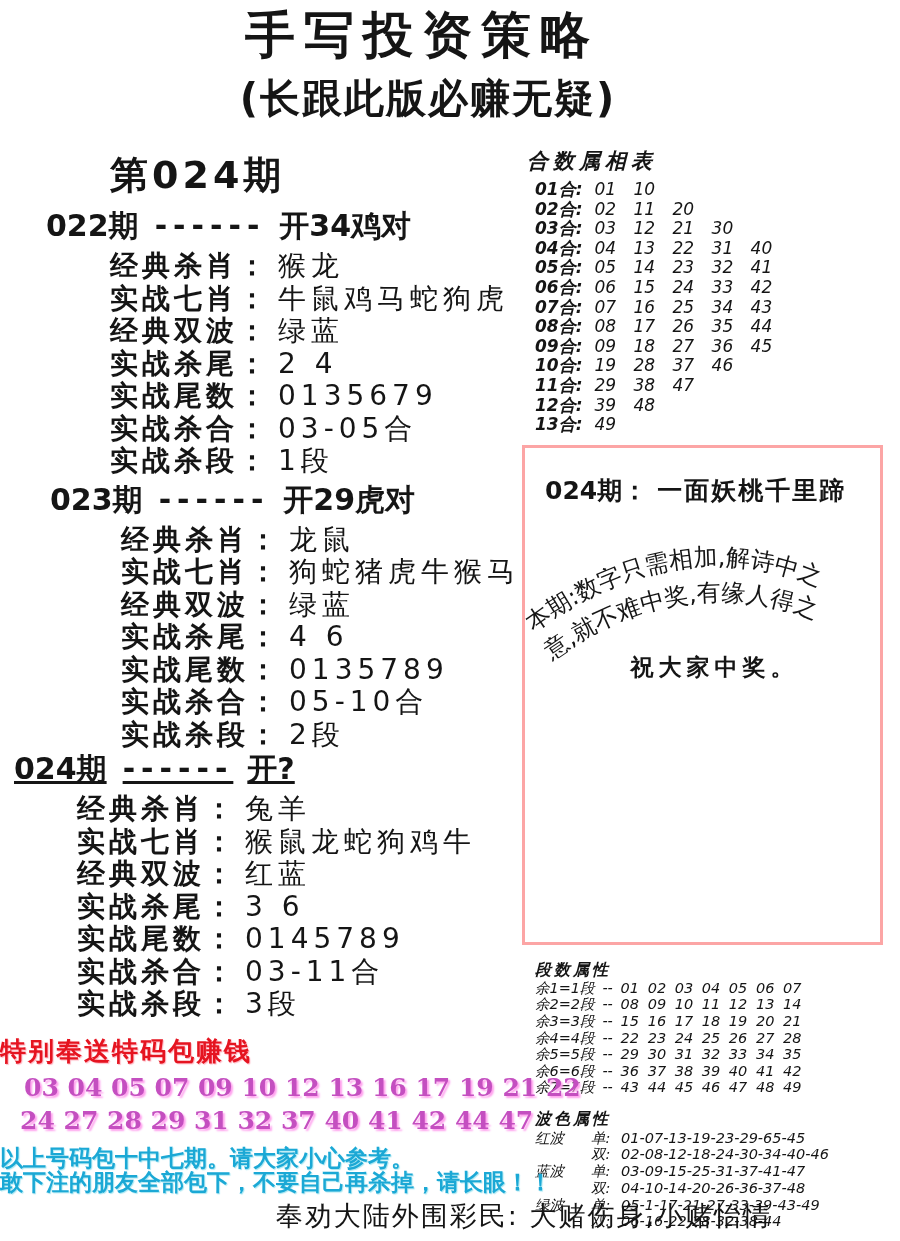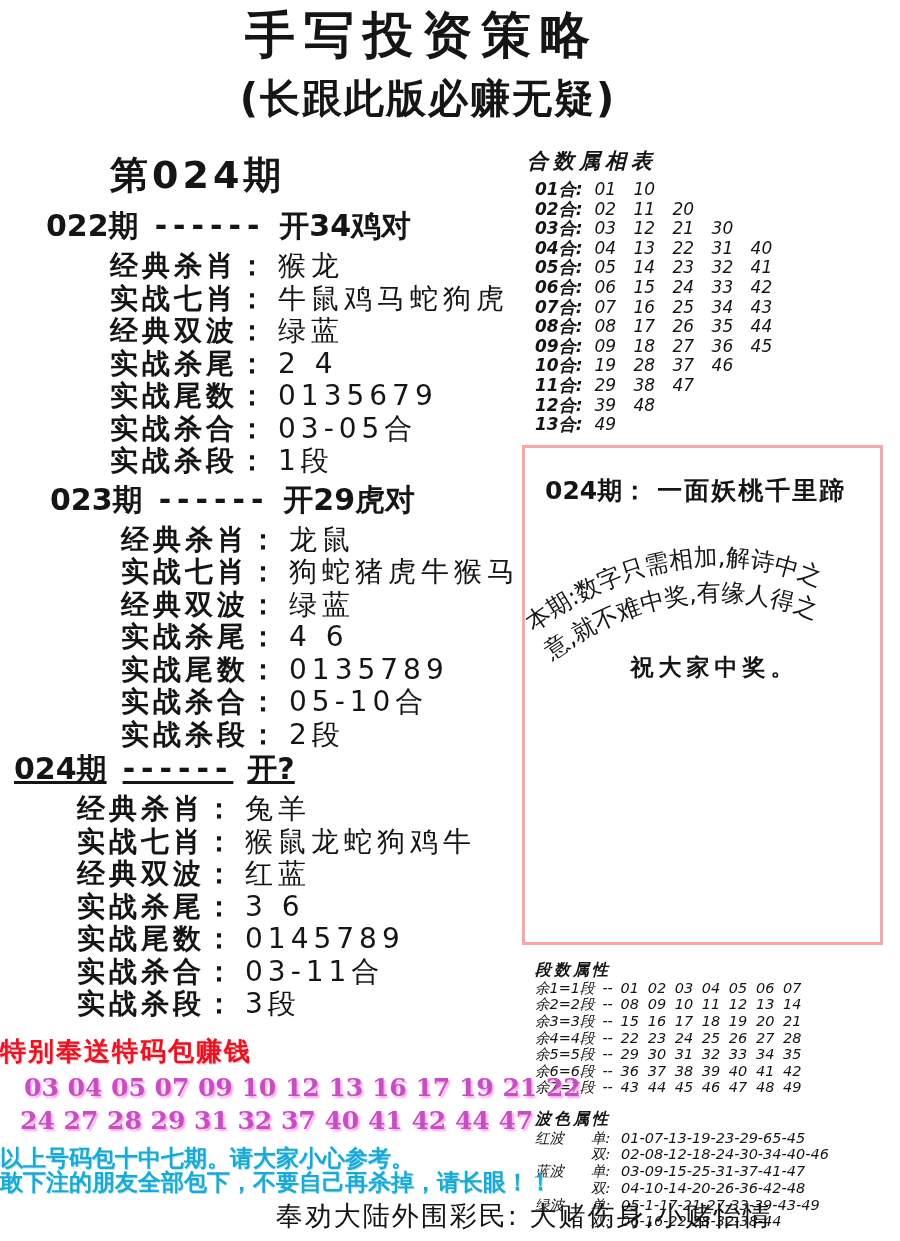--- a/index.html
+++ b/index.html
@@ -326,21 +326,21 @@
       </div>
       <div class="bose-group">
         <div class="bose-line">
             <span class="b-name">蓝波</span>
             <span class="b-label">单:</span>
             <span class="b-nums">03-09-15-25-31-37-41-47</span>
           </div>
         <div class="bose-line">
             <span class="b-spacer"></span>
             <span class="b-label">双:</span>
-            <span class="b-nums">04-10-14-20-26-36-42-48</span>
+            <span class="b-nums">04-10-14-20-26-36-37-48</span>
           </div>
       </div>
       <div class="bose-group">
         <div class="bose-line">
             <span class="b-name">绿波</span>
             <span class="b-label">单:</span>
             <span class="b-nums">05-1-17-21-27-33-39-43-49</span>
           </div>
         <div class="bose-line">
             <span class="b-spacer"></span>

